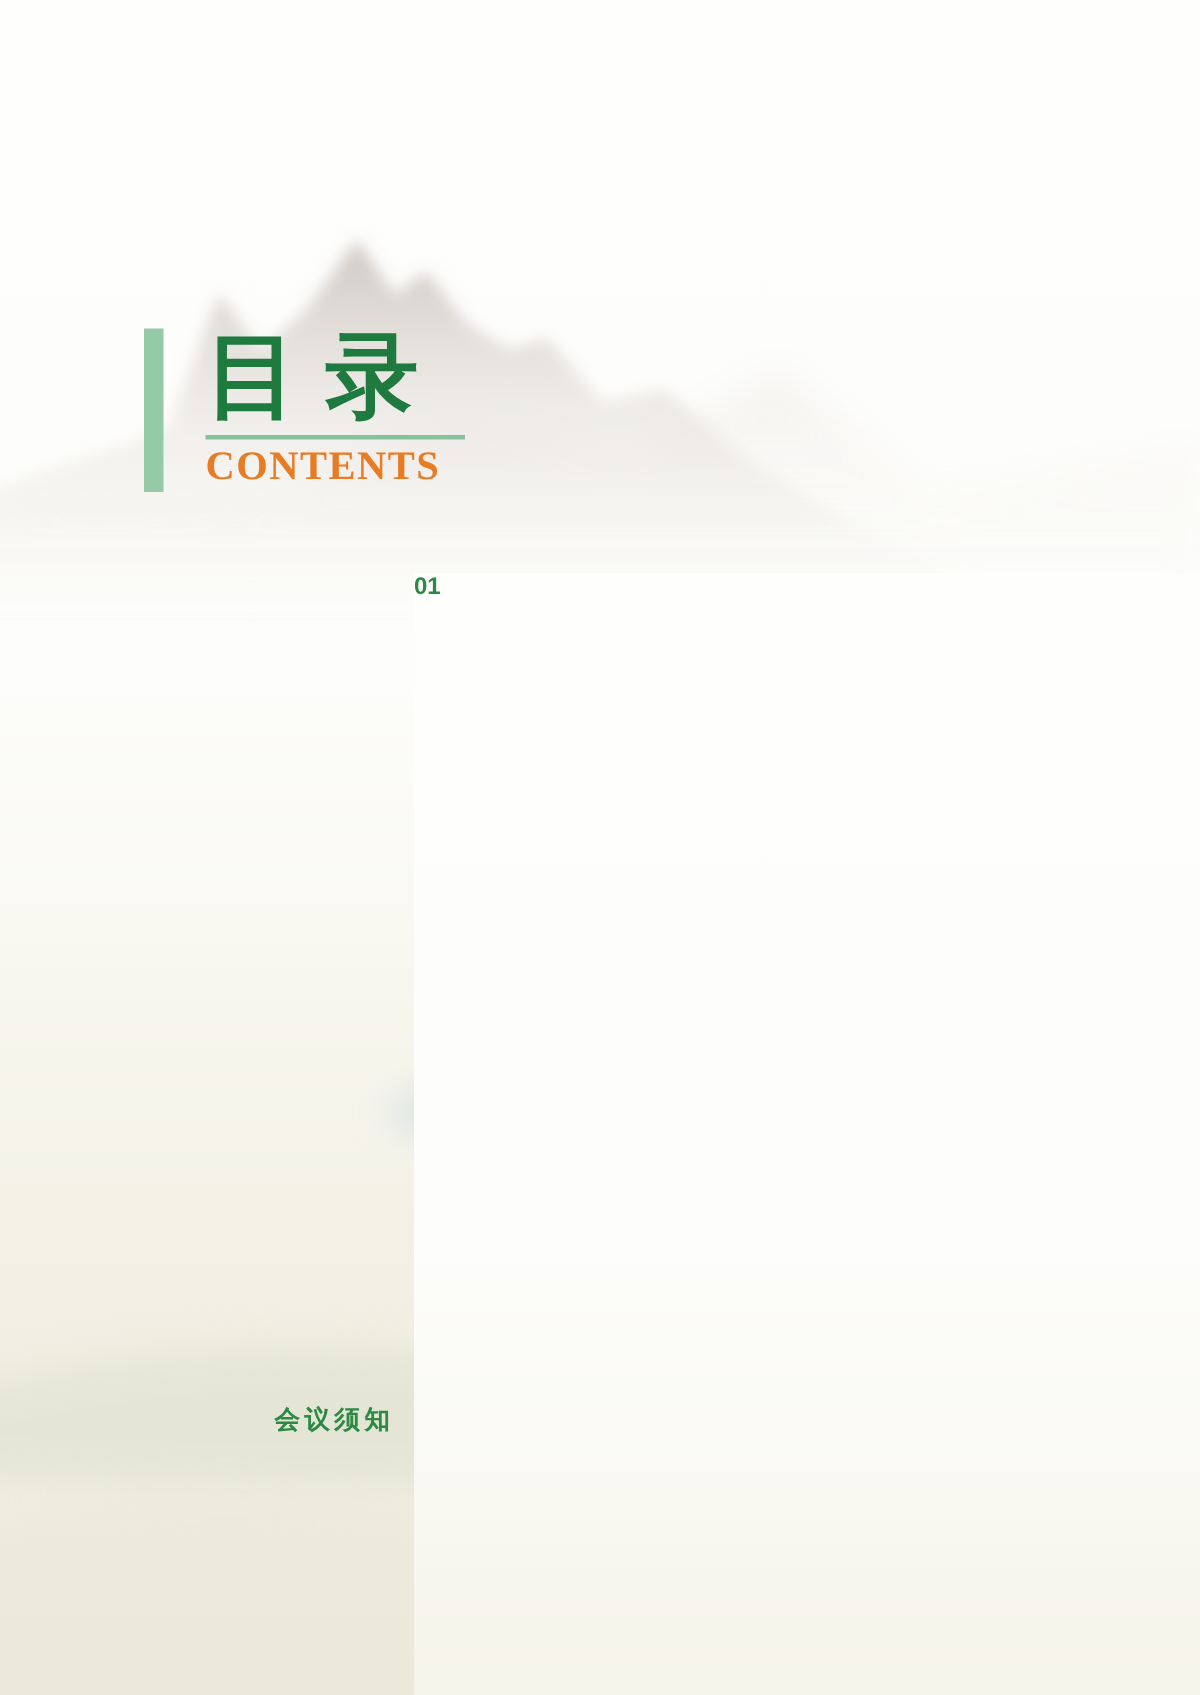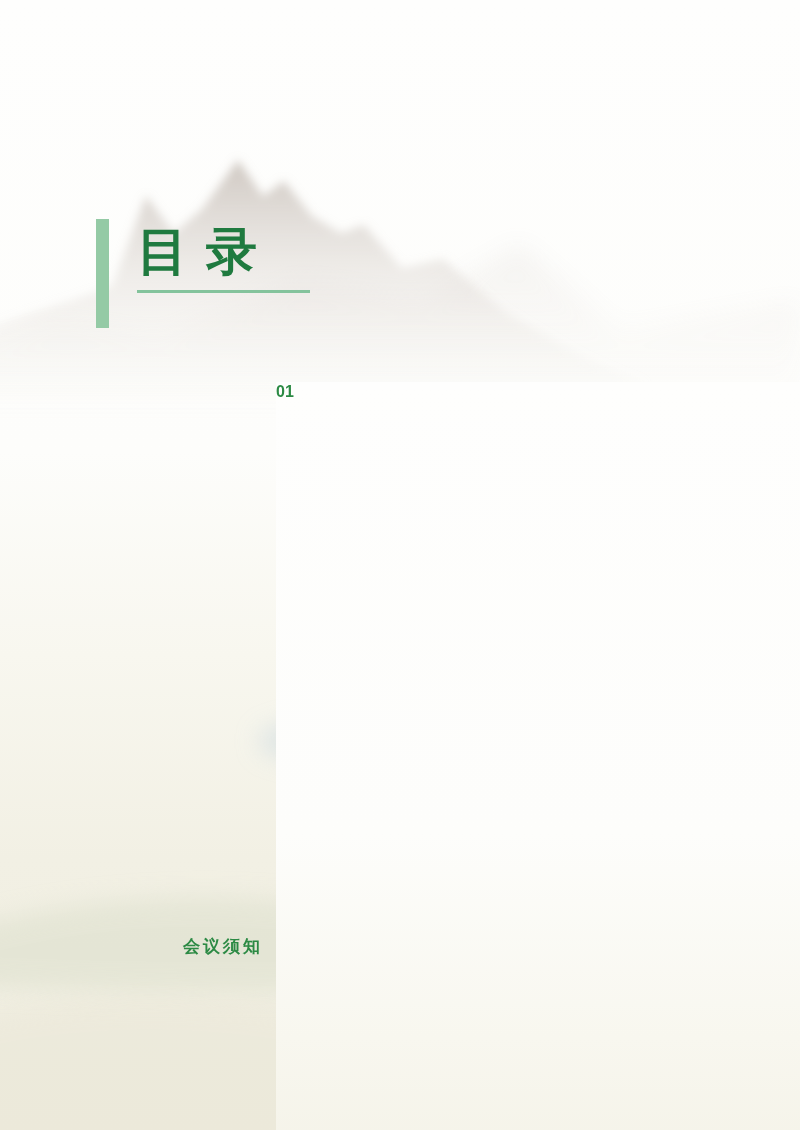--- a/index.html
+++ b/index.html
@@ -25,21 +25,21 @@
     position:absolute;left:96px;top:219px;
     display:flex;align-items:flex-start;
   }
   .accent-bar{
     width:13px;height:109px;
     background:var(--accent);
     flex:0 0 auto;
   }
   .title-texts{margin-left:28px;}
   .title-cn{
-    font-size:51px;
+    font-size:62px;
     font-weight:bold;
     color:var(--title-green);
     letter-spacing:18px;
     line-height:66px;
     white-space:nowrap;
   }
   .title-underline{
     width:173px;height:3px;
     margin-top:5px;
     background:var(--underline);
@@ -125,20 +125,21 @@
 
     <ellipse cx="640" cy="1080" rx="260" ry="90" fill="#e3ddc8" opacity="0.35" filter="url(#blur12)"></ellipse>
     <ellipse cx="150" cy="1100" rx="300" ry="100" fill="#e6e1cf" opacity="0.30" filter="url(#blur12)"></ellipse>
   </svg>
 
   <header class="title-block">
     <div class="accent-bar"></div>
     <div class="title-texts">
       <div class="title-cn">目录</div>
       <div class="title-underline"></div>
+      <div class="title-en">CONTENTS</div>
     </div>
   </header>
 
   <nav class="toc" id="toc-list">
       <a class="row section">
         <span class="label">会议须知</span>
         <span class="leader"></span>
         <span class="page">01</span>
       </a>
     </nav>

